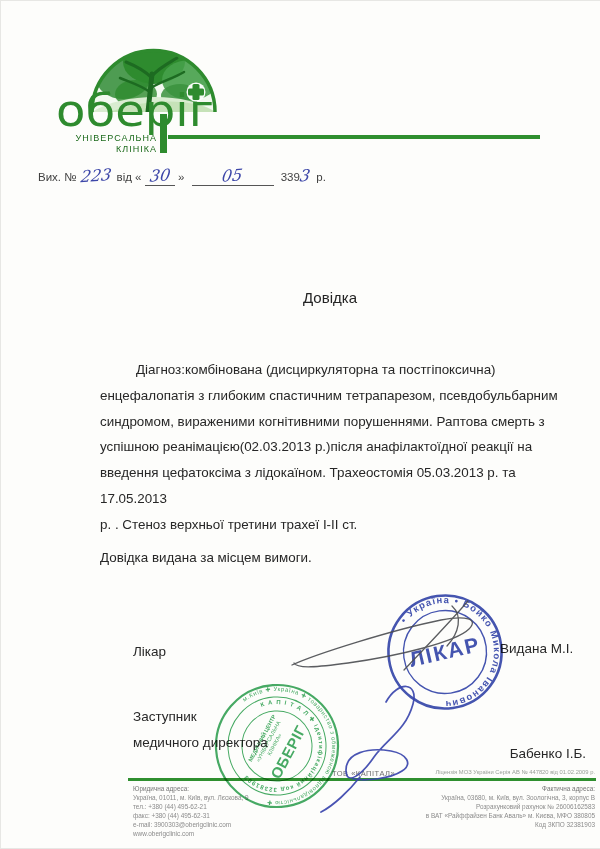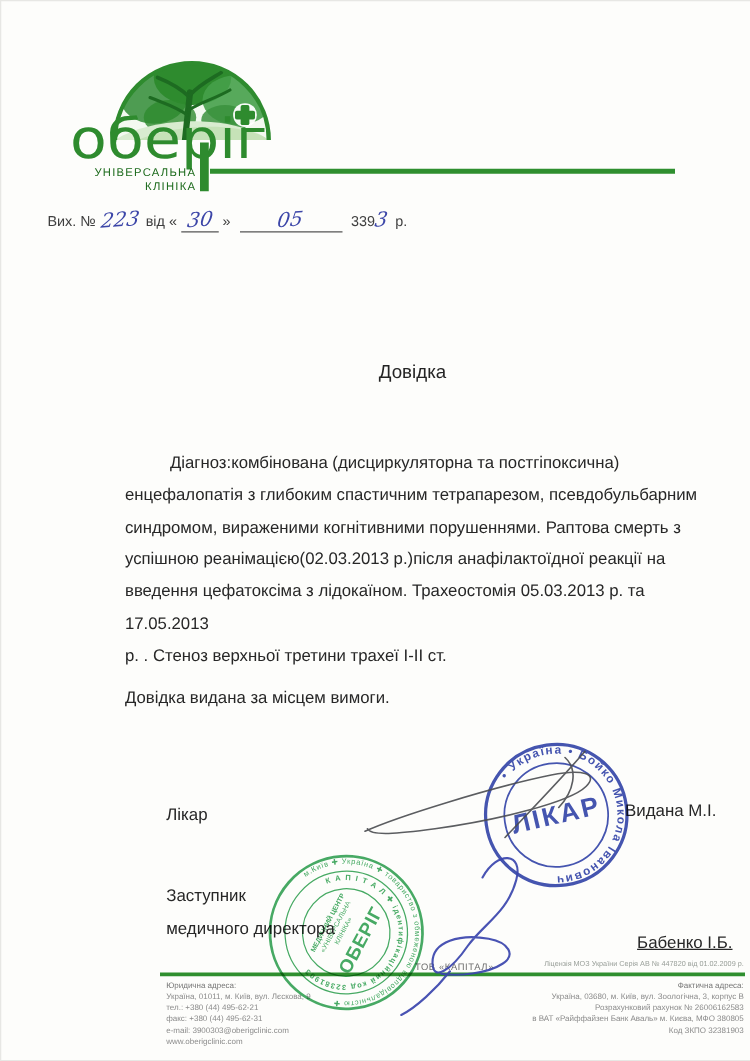--- a/index.html
+++ b/index.html
@@ -22,21 +22,21 @@
   .doc-title{left:100px;top:259px;width:460px;text-align:center;font-size:15px;color:#242424;margin-top:30px;}
   .para{left:100px;width:462px;font-size:13.4px;color:#272727;line-height:26px;white-space:pre-line;}
   .p1{top:288px;text-indent:36px;}
   .p2{top:357px;line-height:25.8px;text-indent:36px;}
   .p3{top:517px;margin-top:28px;}
   
   .sig-label{font-size:13.5px;color:#272727;}
   .doctor-label{left:133px;top:644px;}
   .doctor-name{left:500px;top:641px;}
   .deputy-label{left:133px;top:704px;line-height:26px;white-space:pre-line;}
-  .deputy-name{left:498px;top:746px;width:88px;text-align:right;text-decoration:underline;}
+  .deputy-name{left:498px;top:746px;width:88px;text-align:right;}
   .tov-note{left:332px;top:769px;font-size:7.5px;letter-spacing:.5px;color:#6e6e6e;}
   .license{left:420px;top:769px;width:175px;text-align:right;font-size:5.8px;color:#9aa09a;}
   
   .footer-rule{left:128px;top:778px;width:468px;height:2.5px;background:#2f8f2f;}
   .footer-block{top:784px;font-size:6.4px;line-height:9px;color:#8b8b8b;}
   .footer-left{left:133px;width:180px;text-align:left;}
   .footer-right{left:280px;width:315px;text-align:right;}
   .footer-header{color:#767676;}
   
   .stamp{mix-blend-mode:multiply;opacity:.88;}

